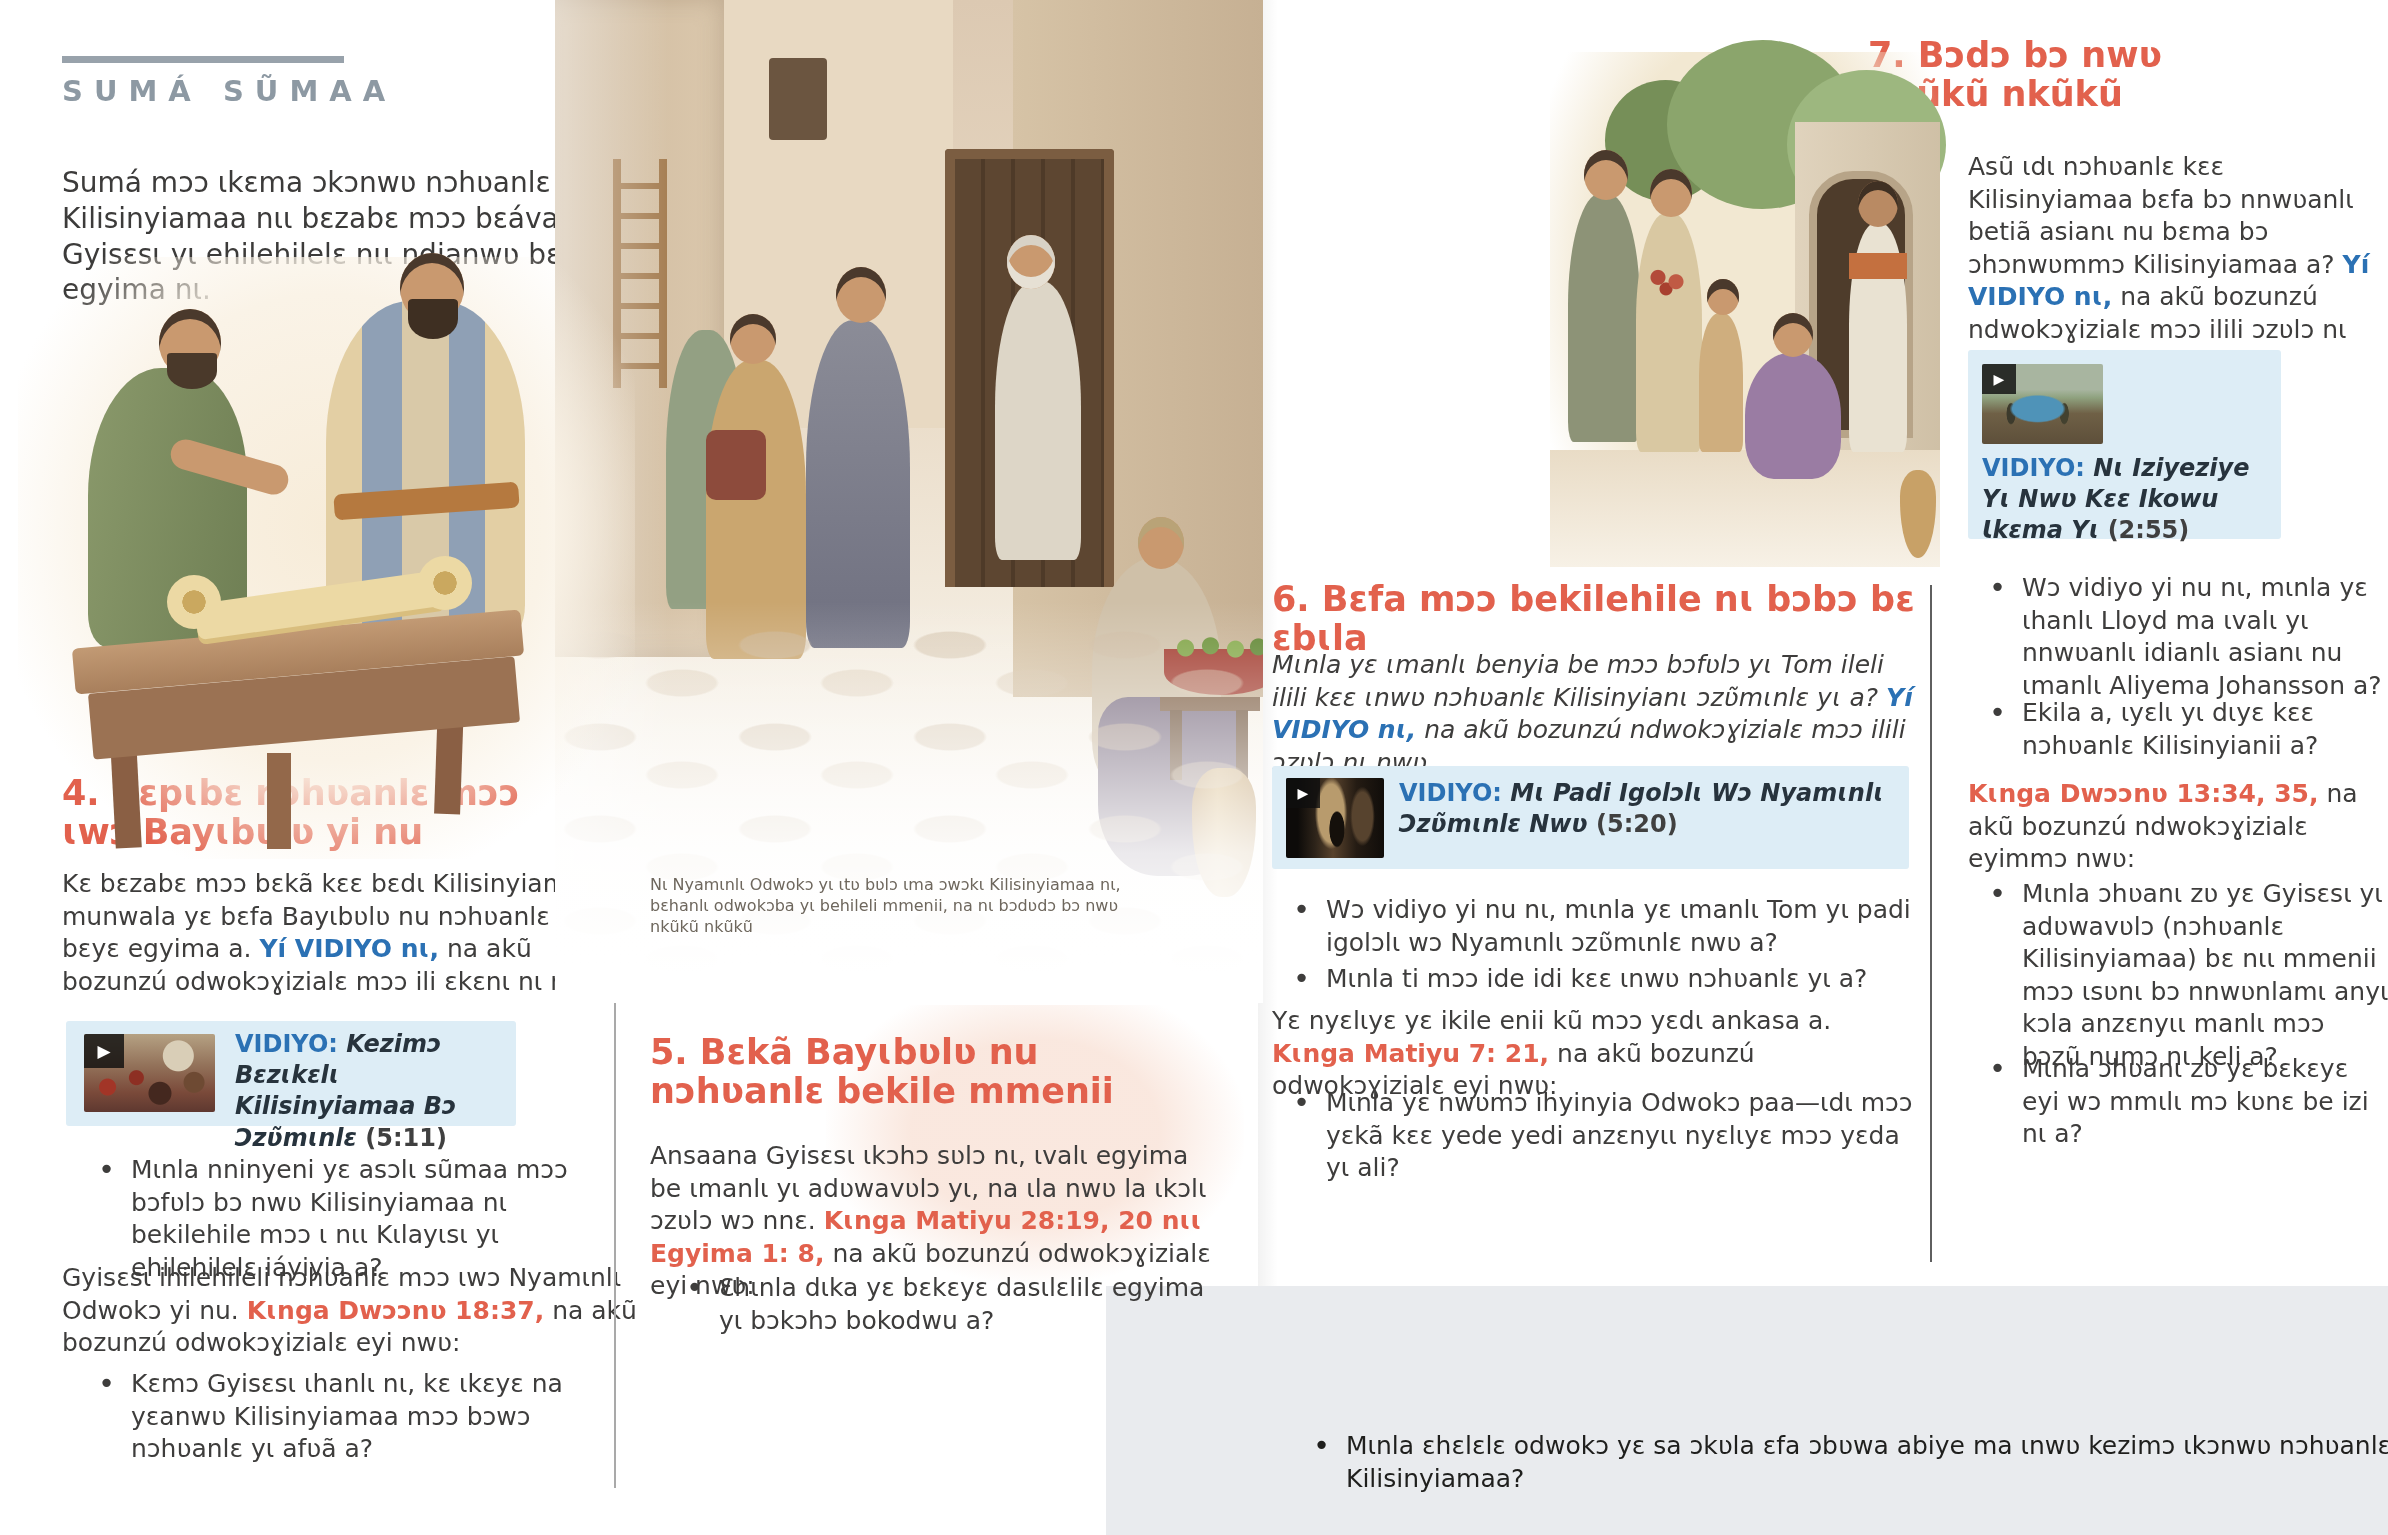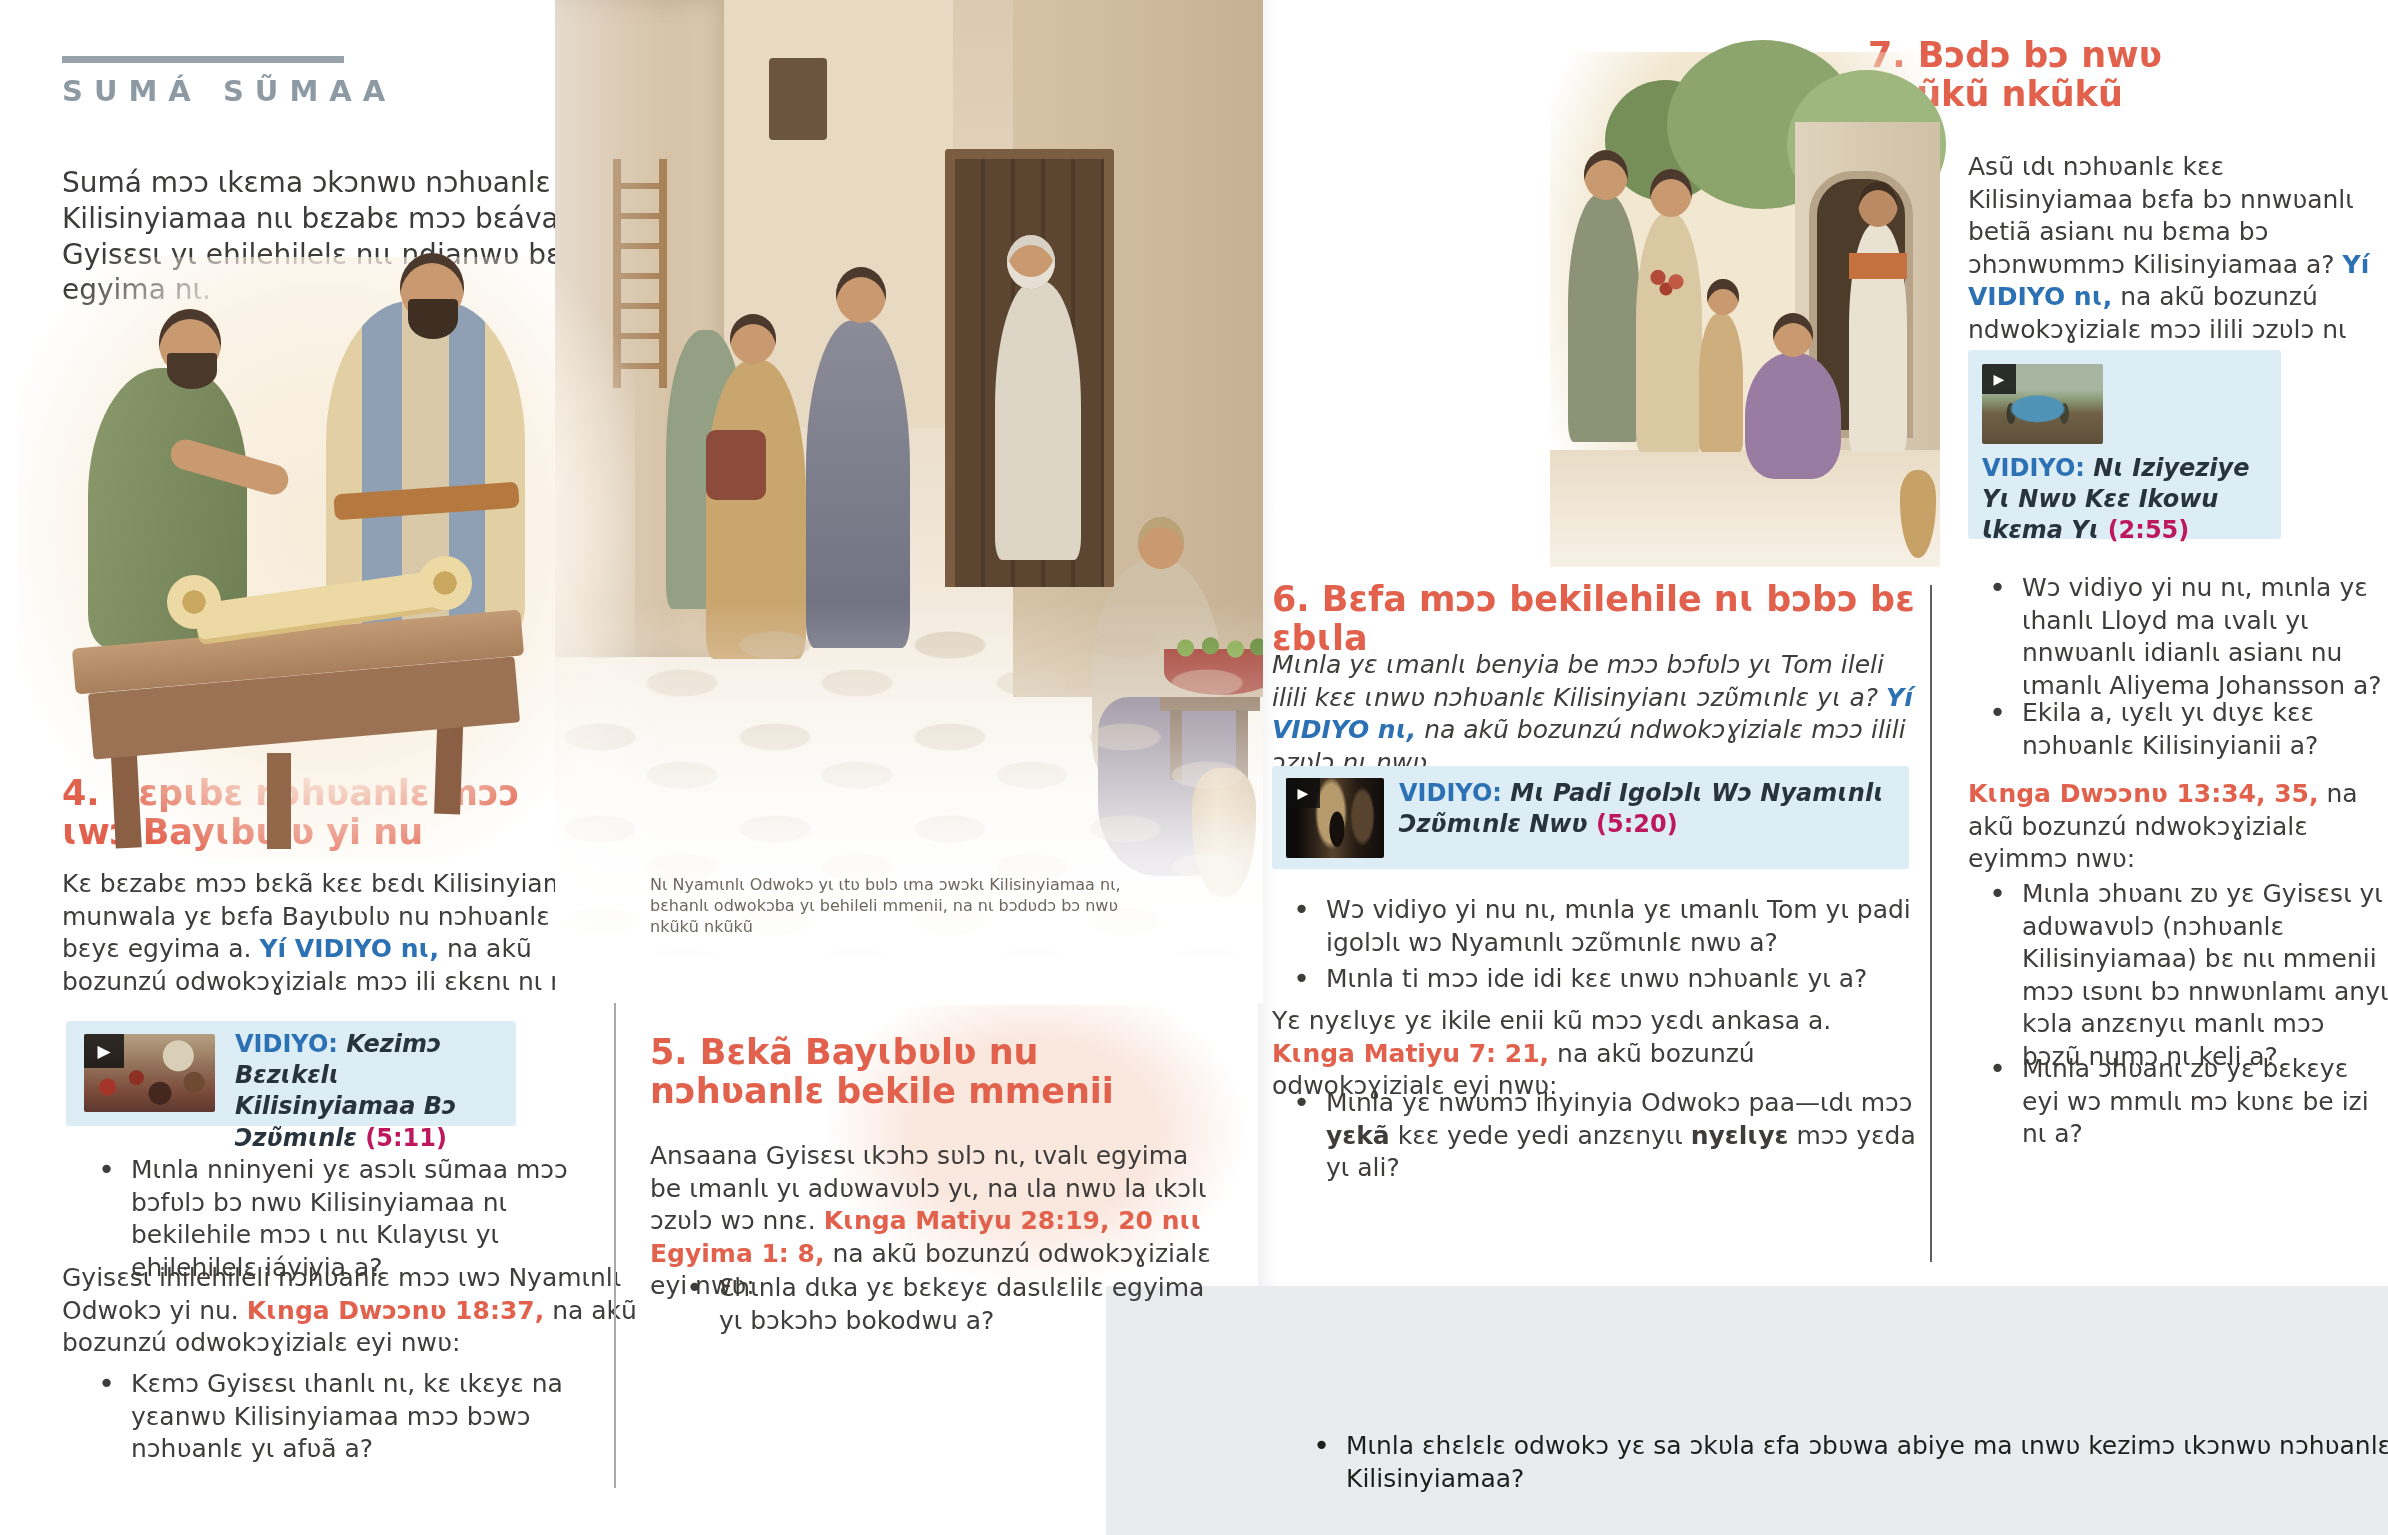--- a/index.html
+++ b/index.html
@@ -7,35 +7,35 @@
           font-family:"DejaVu Sans","Liberation Sans",sans-serif;color:#3e3d3c;}
   
   .kicker-bar{position:absolute;left:62px;top:56px;width:282px;height:7px;background:#98a2ab;}
   .kicker{position:absolute;left:62px;top:74px;font-size:29px;font-weight:bold;color:#8d99a3;
           letter-spacing:0.38em;white-space:nowrap;}
   .intro{position:absolute;left:62px;top:137px;width:582px;font-size:28px;line-height:1.28;color:#3c3b3a;}
   h3.sec{position:absolute;margin:0;font-size:35px;line-height:1.12;font-weight:bold;color:#e2614d;}
   .body{position:absolute;margin:0;font-size:25px;line-height:1.3;color:#3e3d3c;}
   .link{color:#2b71b4;font-weight:bold;}
   .ref{color:#e2614d;font-weight:bold;}
-  .bold{font-weight:bold;}
+  .bold{font-weight:normal;}
   .bullet-row{position:absolute;margin:0;font-size:25px;line-height:1.3;color:#3e3d3c;padding-left:36px;}
   .bullet-row::before{content:"•";position:absolute;left:3px;top:-3px;font-size:29px;color:#3e3d3c;}
   .street-caption{position:absolute;left:650px;top:858px;width:476px;font-size:16px;line-height:1.32;
                   color:#6e675d;z-index:6;}
   
   .vcard{position:absolute;background:#ddedf6;border-radius:3px;z-index:6;}
   .thumb{position:absolute;overflow:hidden;border-radius:2px;background:#333;}
   .playbtn{position:absolute;left:0;top:0;width:40px;height:34px;background:rgba(15,15,15,.82);
            display:flex;align-items:center;justify-content:center;}
   .playglyph{color:#ffffff;font-size:17px;line-height:1;}
   .vcap{position:absolute;font-size:24px;line-height:1.3;}
   .vlabel{color:#2b71b4;font-weight:bold;}
   .vtitle{color:#27333d;font-weight:bold;font-style:italic;}
-  .vdur{color:#be185d;font-weight:bold;}
+  .vdur{color:#404040;font-weight:bold;}
   .thumb4{background-image:
       radial-gradient(circle at 72% 28%,#d9ceb7 0 15px,transparent 16px),
       radial-gradient(circle at 18% 68%,#a23527 0 8px,transparent 9px),
       radial-gradient(circle at 40% 56%,#8d2f23 0 7px,transparent 8px),
       radial-gradient(circle at 58% 76%,#44281f 0 11px,transparent 12px),
       radial-gradient(circle at 84% 62%,#6e4a33 0 10px,transparent 11px),
       linear-gradient(180deg,#b5a183 0%,#93725a 40%,#7a4a3a 75%,#5e3830 100%);}
   .thumb6{background-image:
       radial-gradient(ellipse 12px 28px at 52% 64%,#15100b 0 60%,transparent 66%),
       radial-gradient(ellipse 26px 58px at 46% 44%,#b89b6d 0 50%,transparent 62%),

